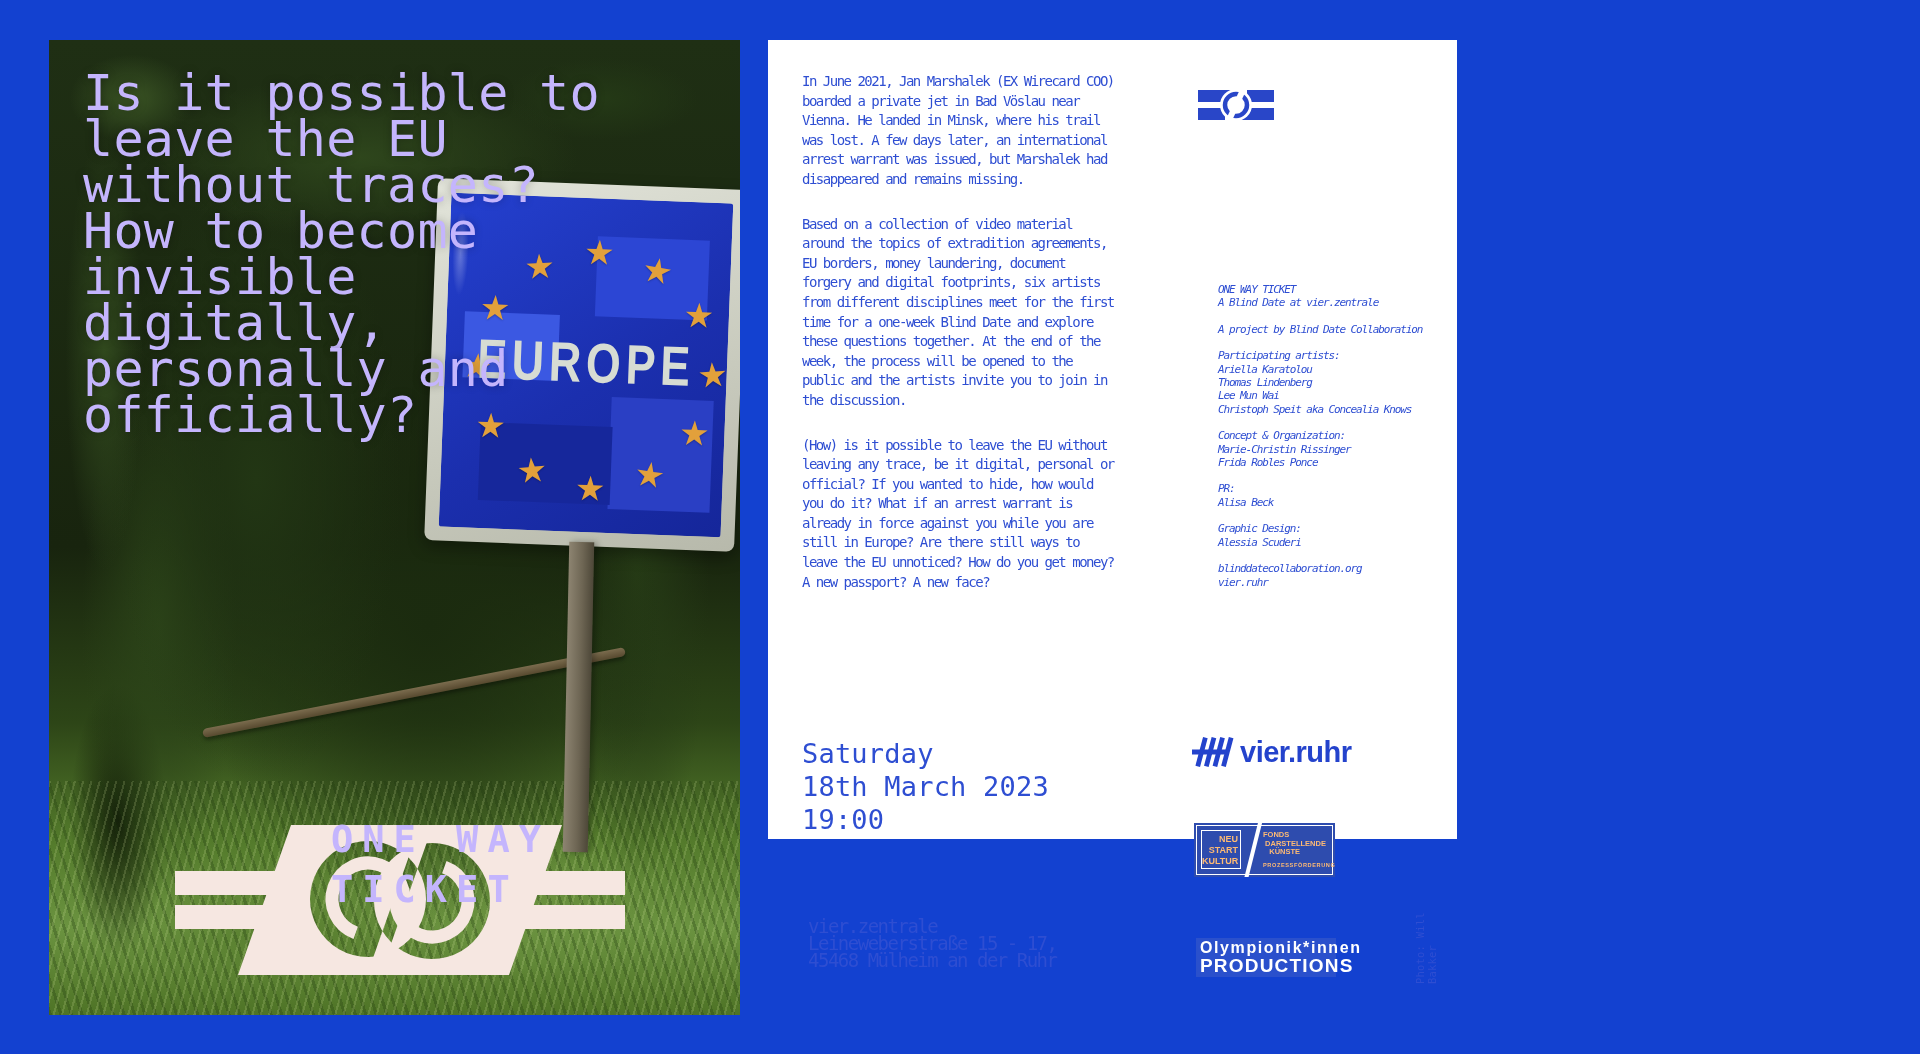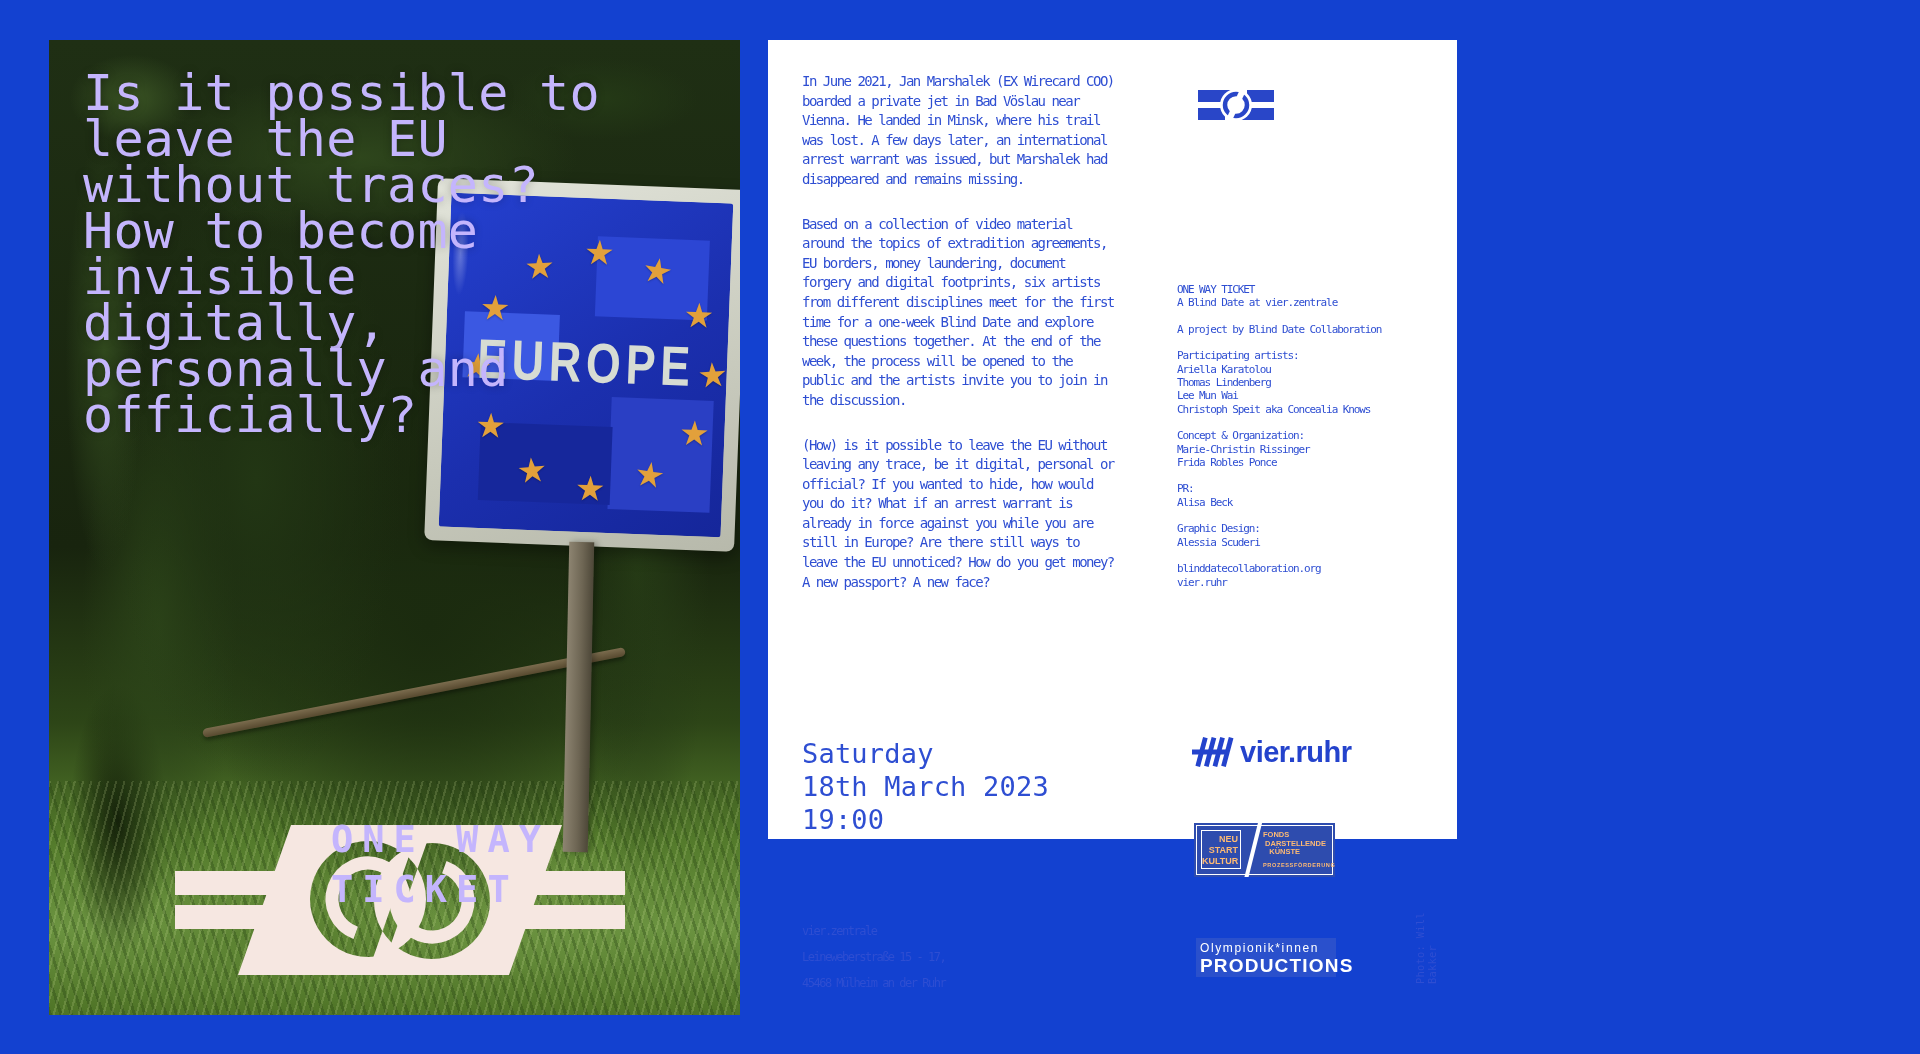--- a/index.html
+++ b/index.html
@@ -55,43 +55,43 @@
   .owt-t2{position:absolute;left:156px;top:76px;font-size:37px;font-weight:700;letter-spacing:9px;line-height:1;}
   .owt-sub{position:absolute;left:118px;top:133px;font-size:18px;line-height:21px;letter-spacing:1.5px;white-space:pre-line;}
 
   
   .card{position:absolute;left:768px;top:40px;width:689px;height:799px;background:#ffffff;color:#2e4ed2;}
   .paras{position:absolute;left:34px;top:32px;width:370px;}
   .para{white-space:pre;font-size:14px;line-height:19.6px;letter-spacing:-1.5px;margin:0 0 25px 0;}
 
   .owt-mark{position:absolute;left:430px;top:43px;width:76px;height:44px;}
 
-  .credits{position:absolute;left:409px;top:243px;width:230px;}
+  .credits{position:absolute;left:450px;top:243px;width:230px;font-style:italic;}
   .credit{white-space:pre;font-size:11px;line-height:13.4px;letter-spacing:-1.1px;margin:0 0 13px 0;}
 
   .datetime{position:absolute;left:34px;top:697px;white-space:pre-line;font-size:27px;line-height:33px;letter-spacing:.2px;}
-  .address{position:absolute;left:34px;top:878px;white-space:pre-line;font-size:12px;line-height:26px;letter-spacing:-1.5px;}
+  .address{position:absolute;left:40px;top:878px;white-space:pre-line;font-size:19px;line-height:17px;letter-spacing:-1.5px;}
 
   .vier{position:absolute;left:424px;top:694px;display:flex;align-items:center;gap:6px;color:#2443cc;}
   .vier-icon{width:42px;height:36px;}
   .vier-word{font-family:"Liberation Sans",sans-serif;font-weight:700;font-size:29px;letter-spacing:-.5px;}
 
   .neustart{position:absolute;left:426px;top:783px;width:141px;height:54px;background:#2e4cae;
     box-shadow:inset 0 0 0 2px #2e4cae, inset 0 0 0 3px #ffffff;color:#fdba74;overflow:hidden;}
   .nsk-box{position:absolute;left:7px;top:7px;width:40px;height:39px;border:1.5px solid #fff;
     font-family:"Liberation Sans",sans-serif;font-weight:700;font-size:9px;line-height:11px;
     text-align:right;padding:3px 2px 0 0;box-sizing:border-box;white-space:pre-line;}
   .nsk-diag{position:absolute;left:57px;top:-4px;width:4px;height:64px;background:#fff;transform:rotate(14deg);}
   .nsk-right{position:absolute;left:69px;top:8px;right:4px;}
   .nsk-fonds{font-family:"Liberation Sans",sans-serif;font-weight:700;font-size:7.5px;line-height:8.6px;white-space:pre;}
   .nsk-prozess{font-family:"Liberation Sans",sans-serif;font-weight:700;font-size:5.6px;letter-spacing:.6px;margin-top:5px;}
 
   .olymp{position:absolute;left:428px;top:898px;width:140px;height:39px;background:#2a50cc;color:#fff;
     font-family:"Liberation Sans",sans-serif;padding:2px 0 0 4px;box-sizing:border-box;}
-  .olymp-1{font-weight:400;font-size:12px;letter-spacing:1.6px;line-height:16px;}
+  .olymp-1{font-weight:700;font-size:16px;letter-spacing:1.6px;line-height:16px;}
   .olymp-2{font-weight:700;font-size:19px;letter-spacing:1.2px;line-height:20px;}
 
   .photo-credit{position:absolute;left:646px;top:830px;height:114px;writing-mode:vertical-rl;transform:rotate(180deg);
     font-size:10.5px;letter-spacing:.2px;color:#2e4ed2;}
 </style>
 </head>
 <body>
 
 <div class="stage">
 

